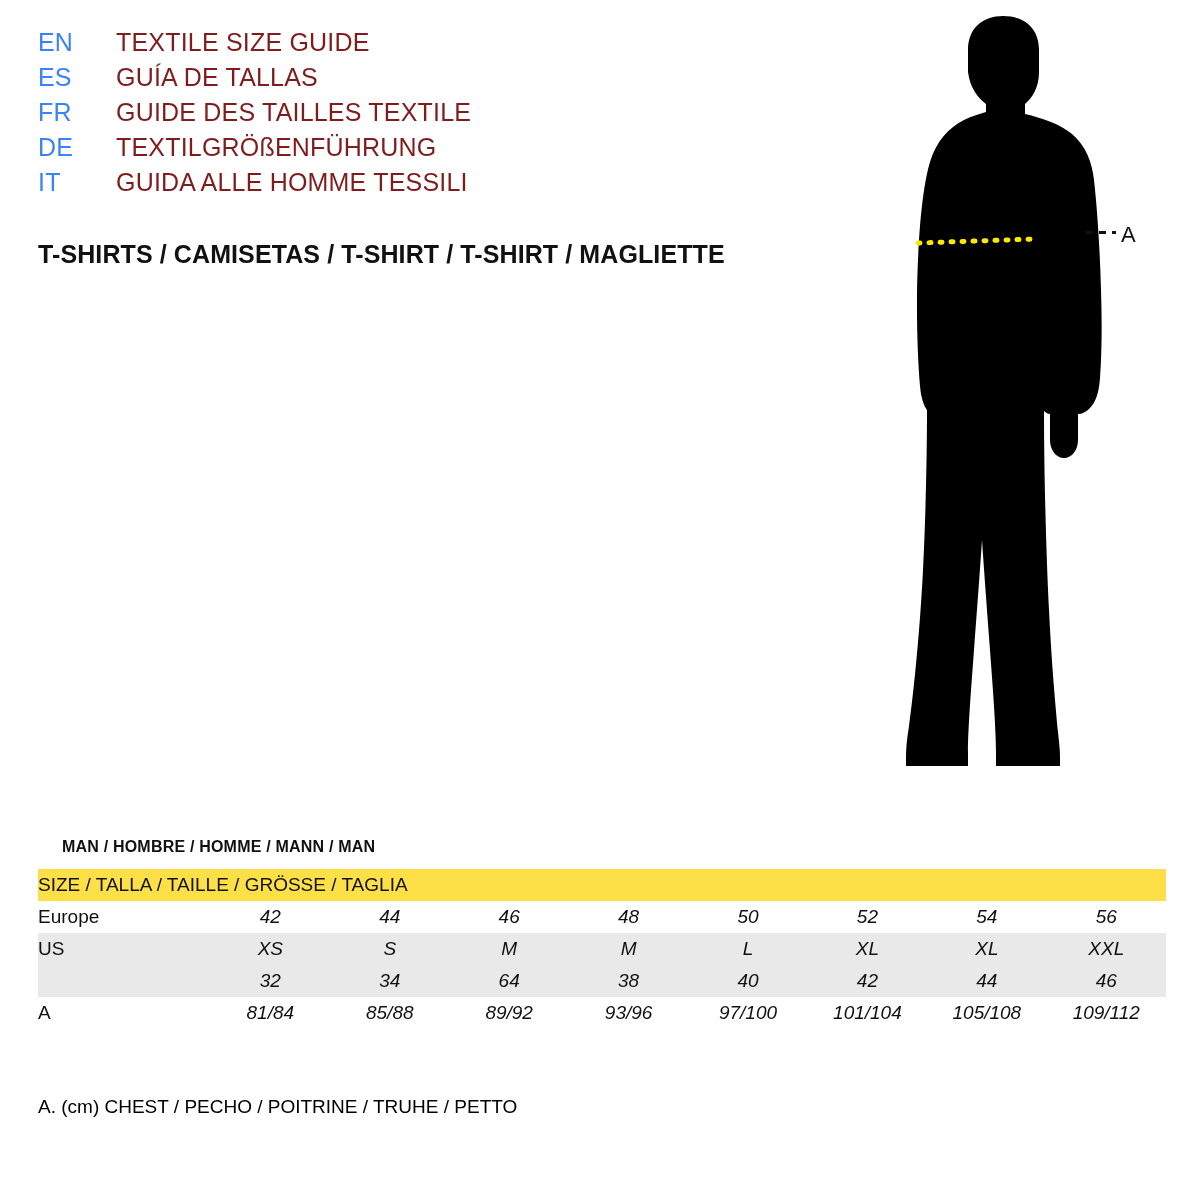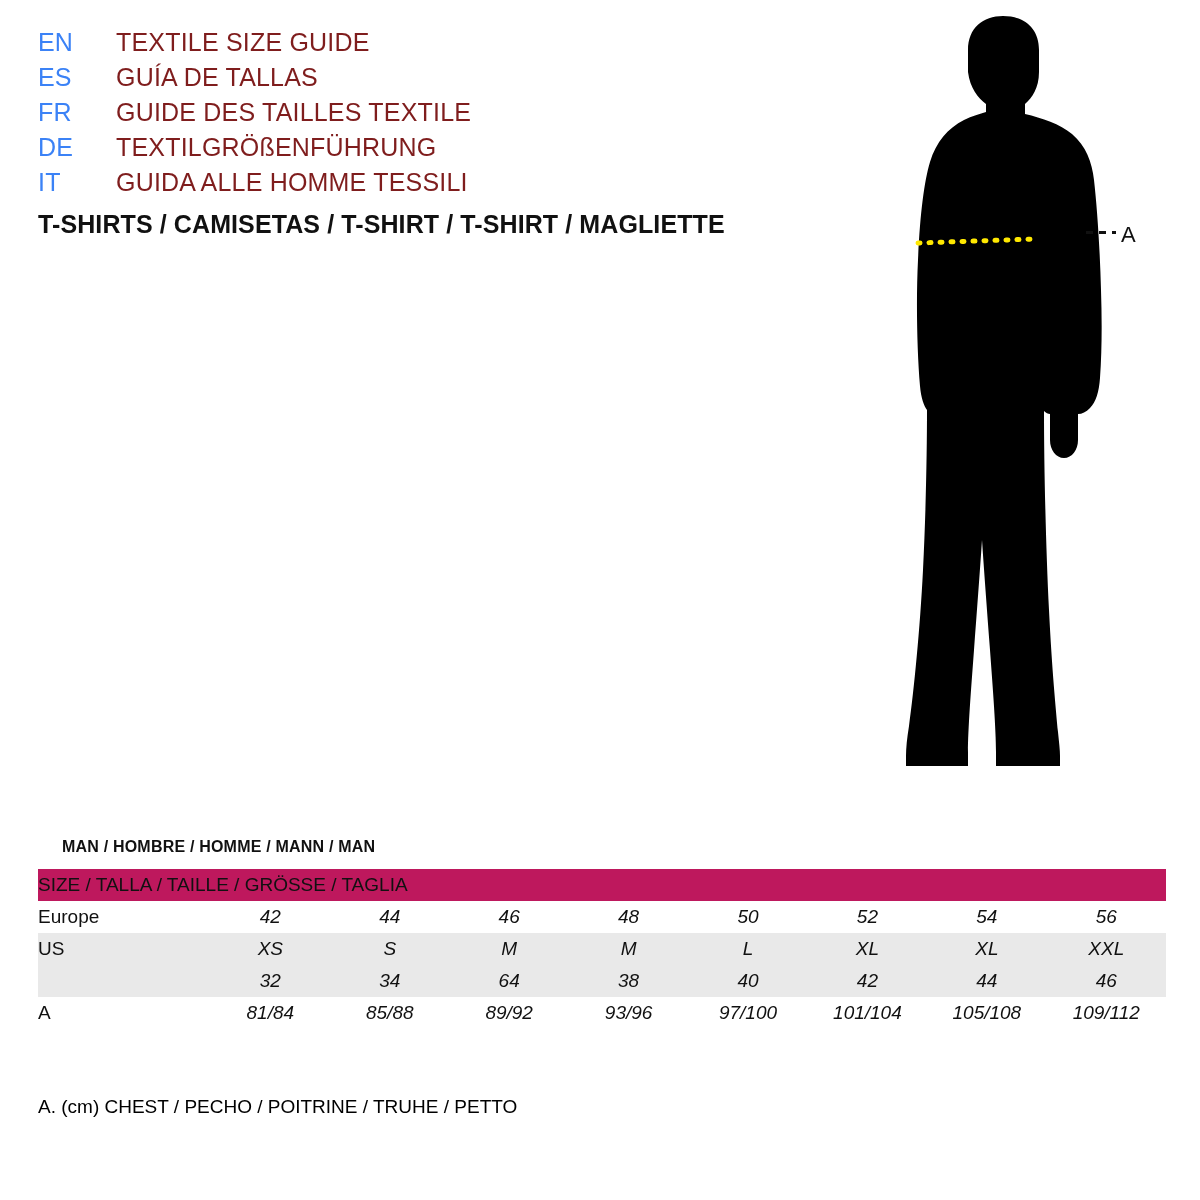--- a/index.html
+++ b/index.html
@@ -36,21 +36,21 @@
     color: #3b82f6;
   }
   .lang-text {
     color: #7f1d1d;
     white-space: nowrap;
   }
 
   .category-block {
     position: absolute;
     left: 38px;
-    top: 206px;
+    top: 236px;
     width: 820px;
   }
   .category-line {
     font-size: 25px;
     font-weight: bold;
     line-height: 37px;
     white-space: nowrap;
     letter-spacing: 0.1px;
   }
 
@@ -99,21 +99,21 @@
     border-collapse: collapse;
     width: 1128px;
     font-size: 19px;
   }
   table.size-table td {
     height: 32px;
     padding: 0;
     vertical-align: middle;
   }
   .row-head {
-    background: #be185d;
+    background: #fde047;
   }
   .row-light {
     background: #e9e9e9;
   }
   .row-white {
     background: #ffffff;
   }
   .cell-label {
     width: 172px;
     padding-left: 8px;

